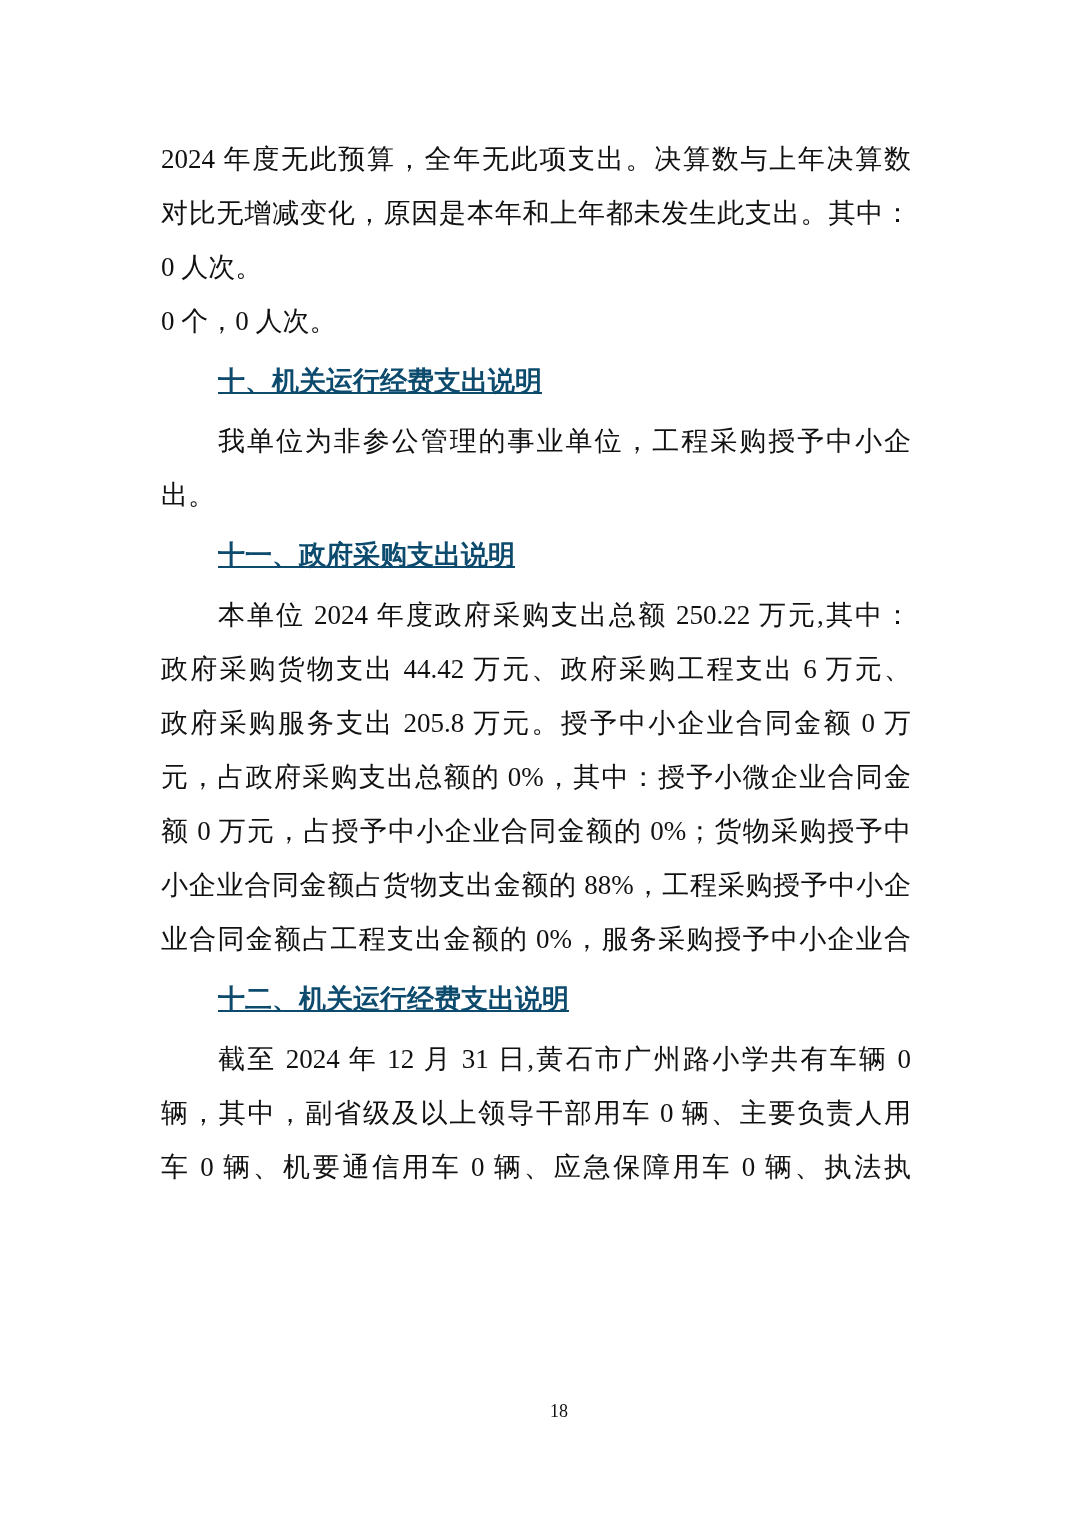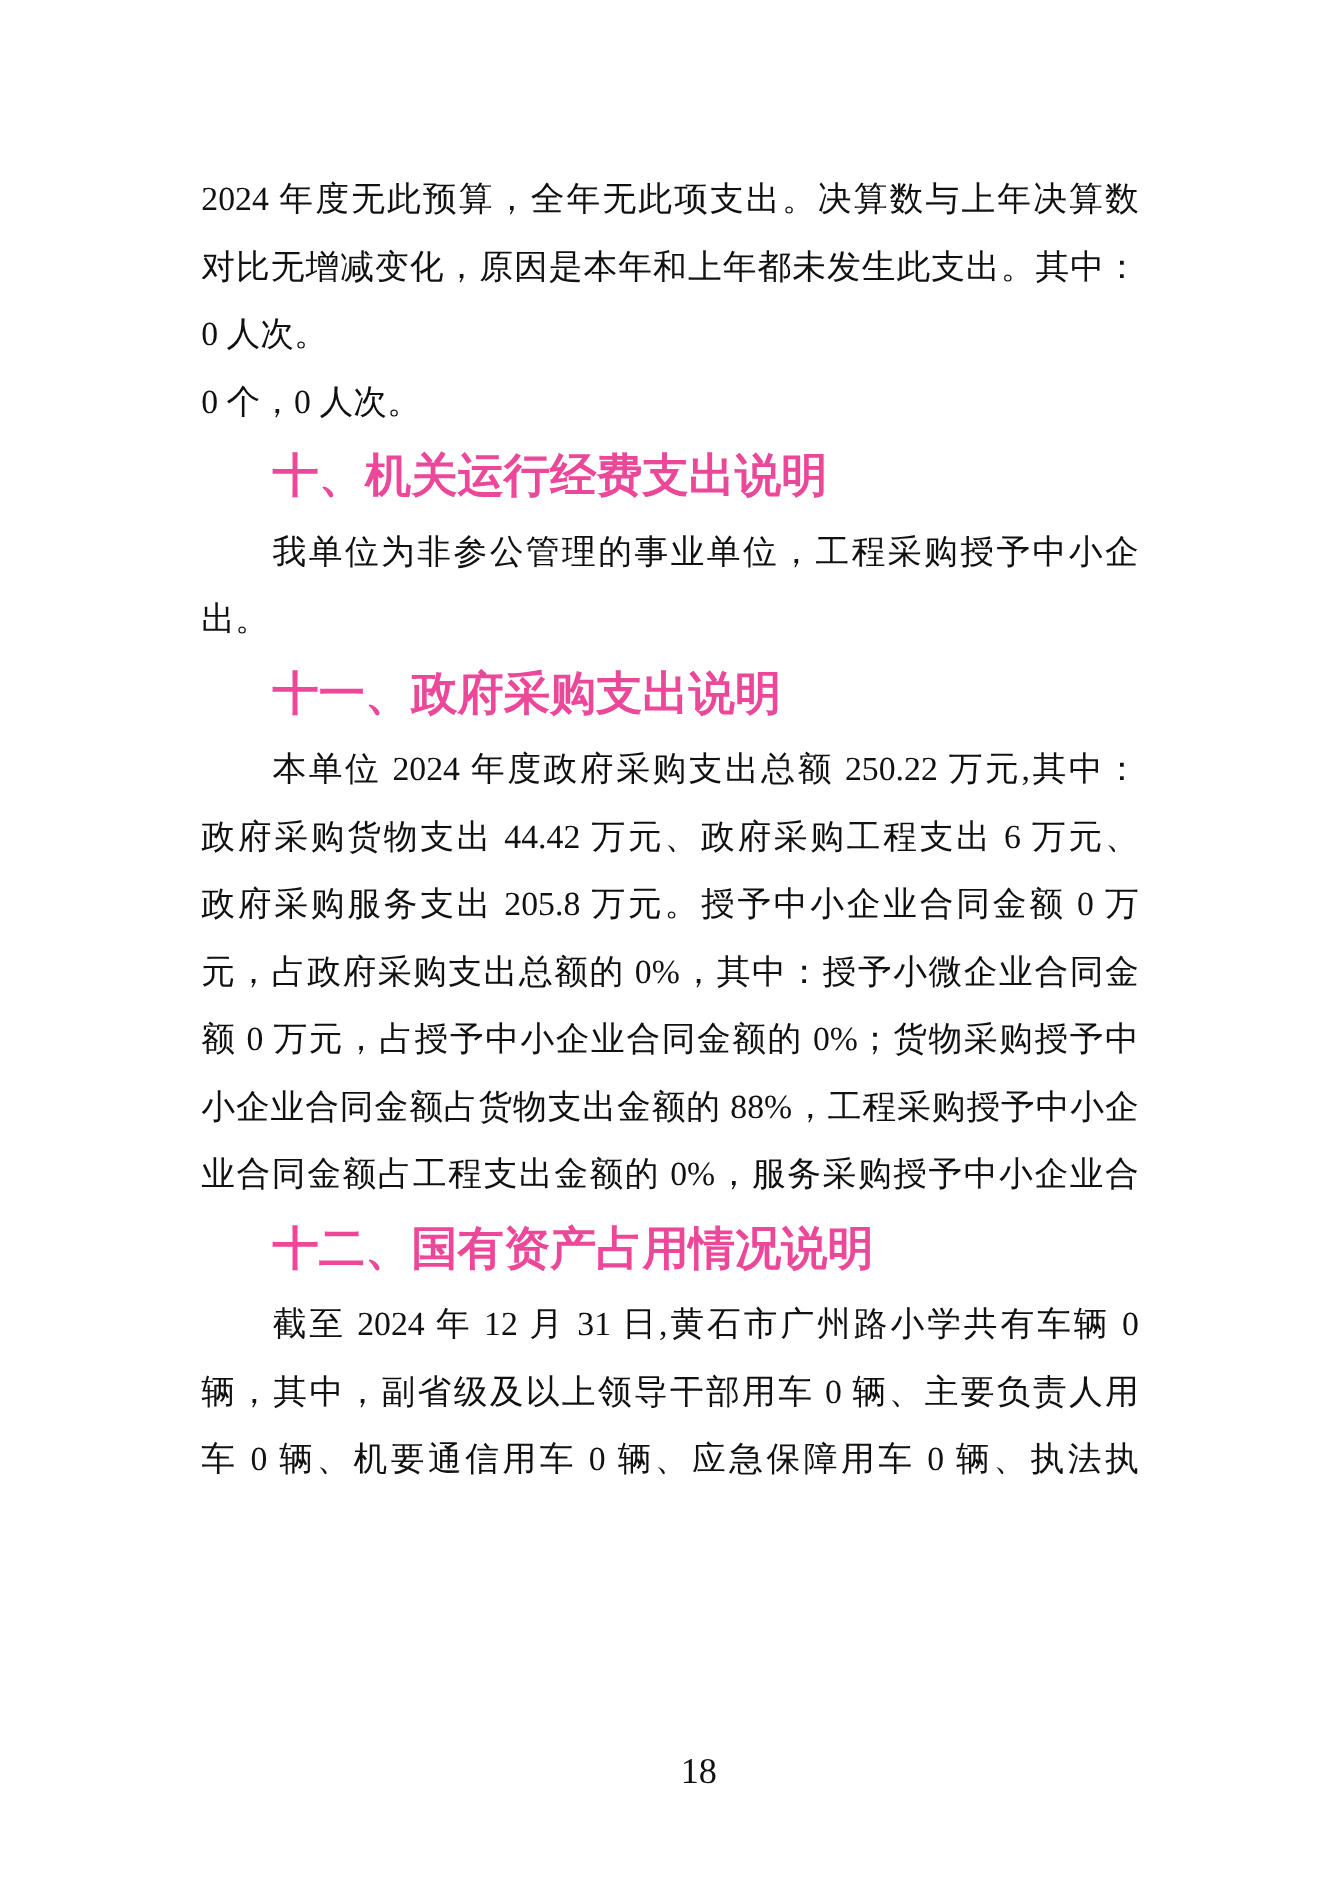--- a/index.html
+++ b/index.html
@@ -35,40 +35,41 @@
   .line.justify {
     text-align: justify;
     text-align-last: justify;
   }
   .line.indent {
     padding-left: 57px;
   }
   .heading {
     font-family: "Liberation Sans", "DejaVu Sans", sans-serif;
     font-weight: bold;
-    font-size: 37px;
+    font-size: 27px;
     line-height: 54px;
     height: 54px;
     margin: 6px 0;
     padding-left: 57px;
     box-sizing: border-box;
     width: 100%;
     overflow: hidden;
-    color: #ec4899;
+    color: #0c4a6e;
+    text-decoration: underline;
   }
   .page-footer {
     position: absolute;
     top: 1401px;
     left: 0;
     width: 100%;
     text-align: center;
   }
   .page-number {
     font-family: "Liberation Serif", "DejaVu Serif", serif;
-    font-size: 29px;
+    font-size: 18px;
     color: #111111;
     margin-left: 44px;
   }
 </style>
 </head>
 <body>
 
 <div class="page">
   <div class="doc-body" id="doc-body">
       <div class="line justify">2024 年度无此预算，全年无此项支出。决算数与上年决算数</div>
@@ -79,21 +80,21 @@
       <div class="line justify indent">我单位为非参公管理的事业单位，工程采购授予中小企</div>
       <div class="line">出。</div>
       <div class="heading">十一、政府采购支出说明</div>
       <div class="line justify indent">本单位 2024 年度政府采购支出总额 250.22 万元,其中：</div>
       <div class="line justify">政府采购货物支出 44.42 万元、政府采购工程支出 6 万元、</div>
       <div class="line justify">政府采购服务支出 205.8 万元。授予中小企业合同金额 0 万</div>
       <div class="line justify">元，占政府采购支出总额的 0%，其中：授予小微企业合同金</div>
       <div class="line justify">额 0 万元，占授予中小企业合同金额的 0%；货物采购授予中</div>
       <div class="line justify">小企业合同金额占货物支出金额的 88%，工程采购授予中小企</div>
       <div class="line justify">业合同金额占工程支出金额的 0%，服务采购授予中小企业合</div>
-      <div class="heading">十二、国有资产占用情况说明</div>
+      <div class="heading">十二、机关运行经费支出说明</div>
       <div class="line justify indent">截至 2024 年 12 月 31 日,黄石市广州路小学共有车辆 0</div>
       <div class="line justify">辆，其中，副省级及以上领导干部用车 0 辆、主要负责人用</div>
       <div class="line justify">车 0 辆、机要通信用车 0 辆、应急保障用车 0 辆、执法执</div>
     </div>
   <div class="page-footer">
     <span class="page-number">18</span>
   </div>
 </div>
 
 </body></html>

